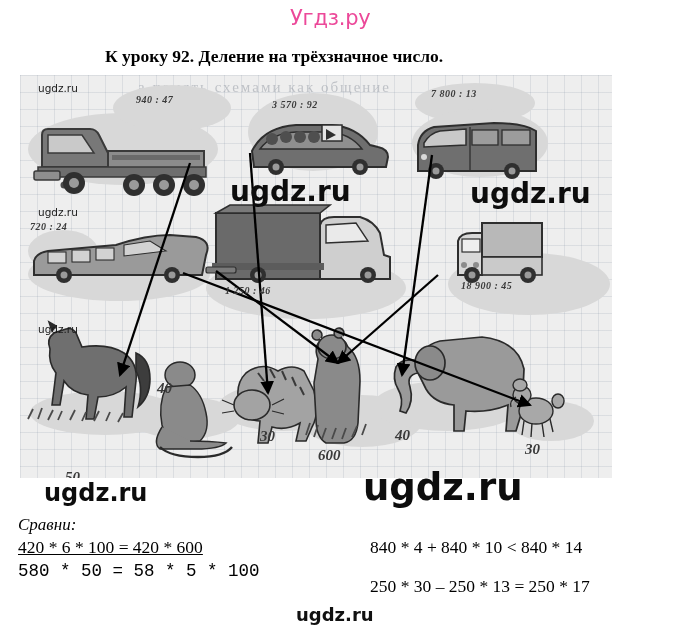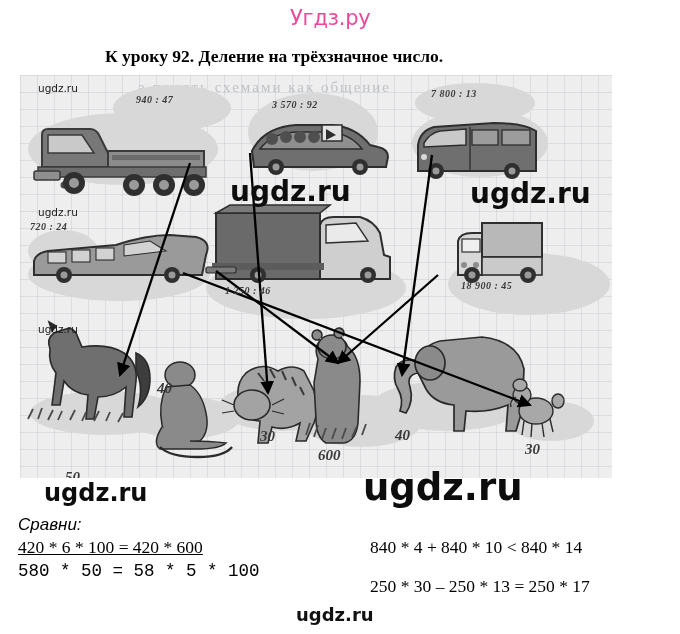--- a/index.html
+++ b/index.html
@@ -126,21 +126,21 @@
     left: 0; top: 0;
     width: 592px; height: 403px;
     pointer-events: none;
   }
 
   
   .sravni {
     position: absolute;
     left: 18px;
     top: 515px;
-    font-family: Liberation Sans, sans-serif;
+    font-family: Liberation Serif, serif;
     font-style: italic;
     font-size: 17px;
     color: #000;
   }
   .eq {
     position: absolute;
     font-family: "Liberation Serif", serif;
     font-size: 17.5px;
     color: #000;
     white-space: nowrap;

